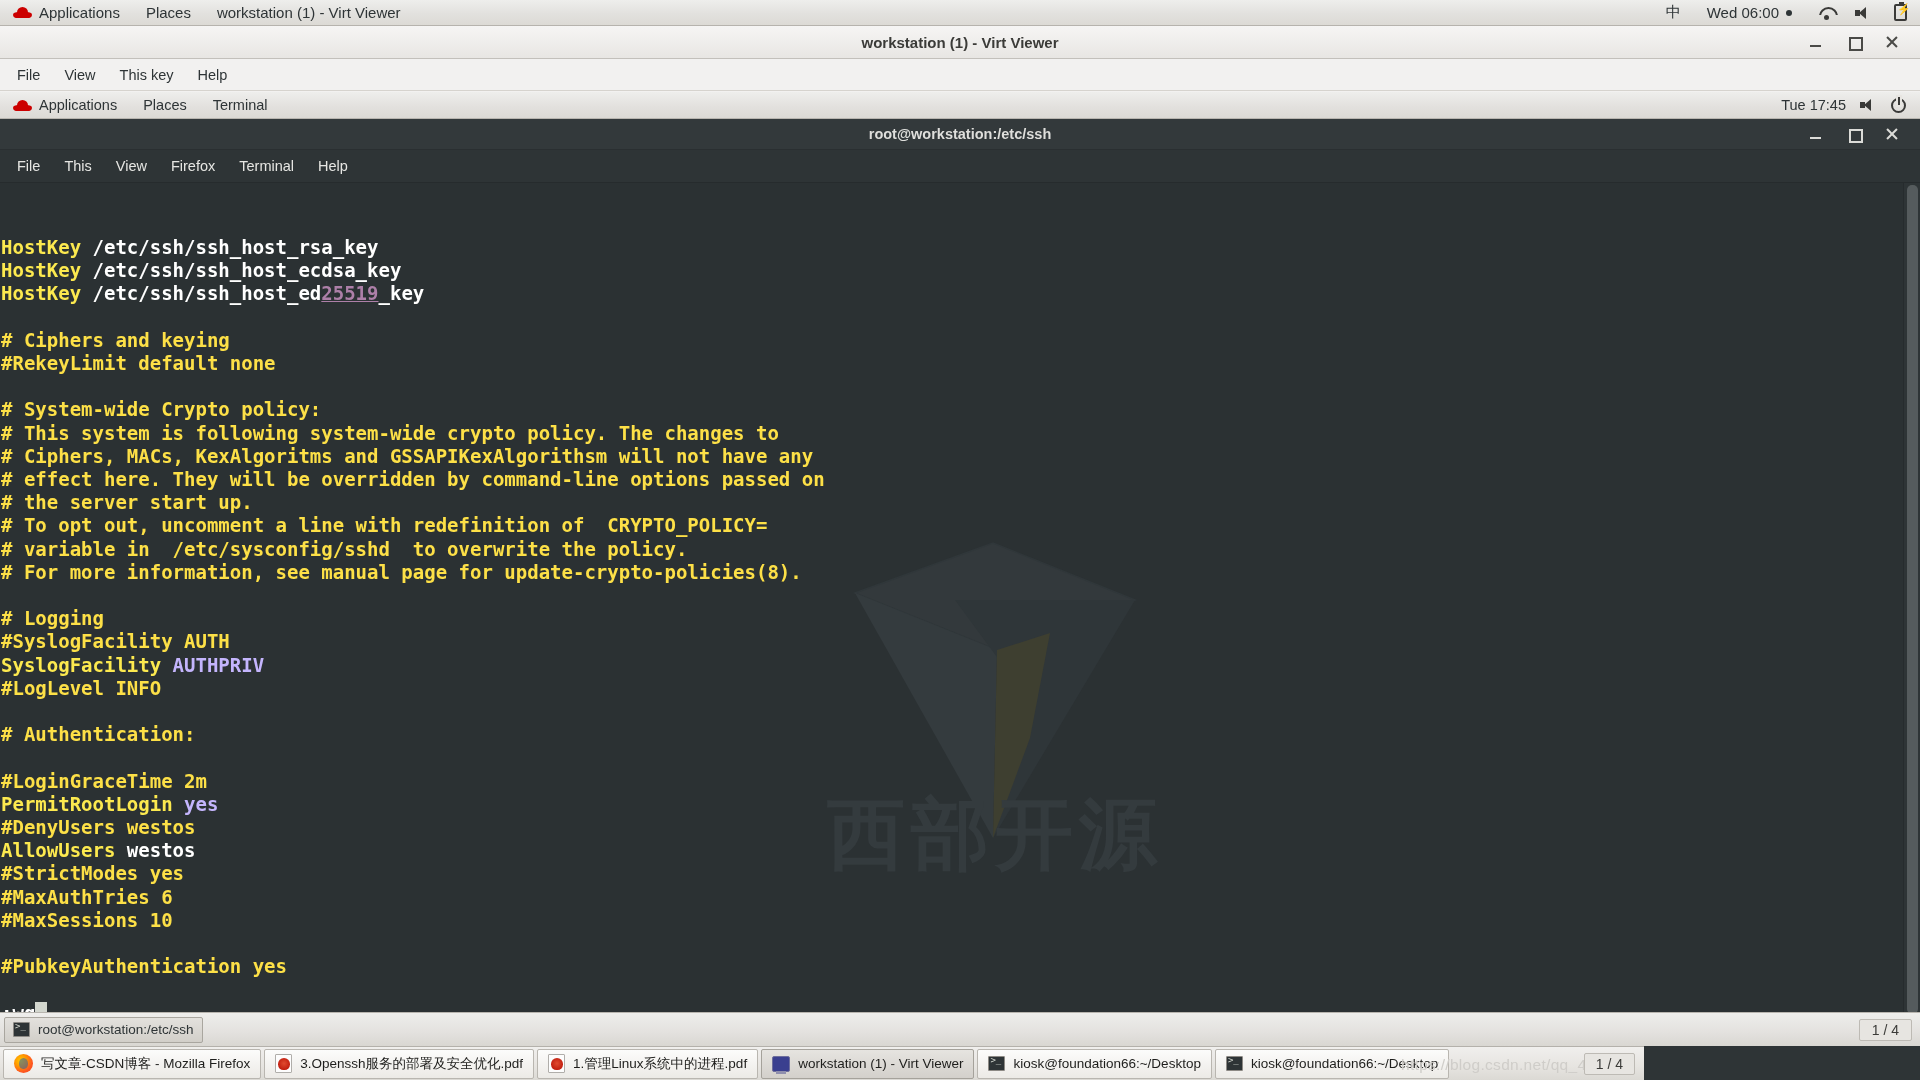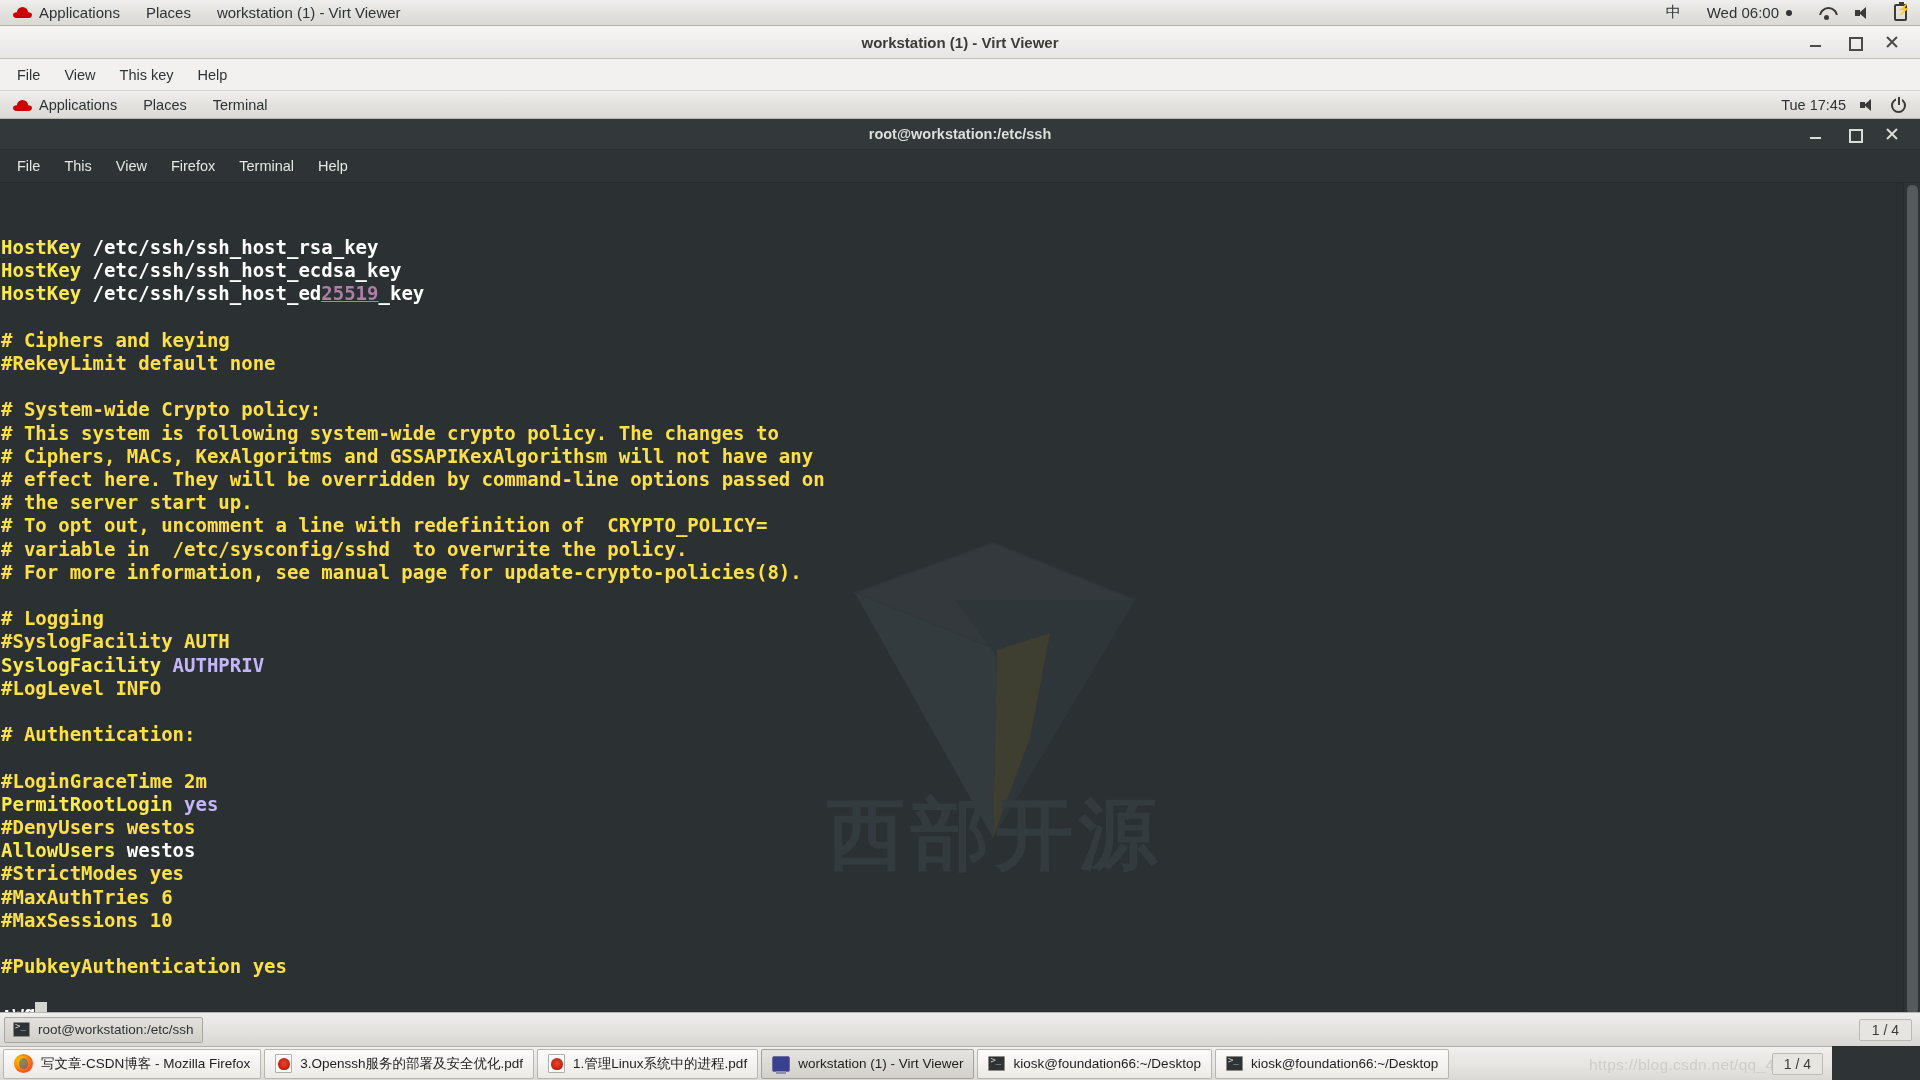--- a/index.html
+++ b/index.html
@@ -161,21 +161,21 @@
     width:17px;height:15px;background:#2e3436;border:1px solid #8d8a85;
     position:relative; flex:none; border-radius:1px;
   }
   .ico-term::after{
     content:">_"; position:absolute; left:1px; top:-2px;
     font-family:"DejaVu Sans Mono",monospace; font-size:9px; color:#d3d7cf;
   }
 
   
   #host-taskbar{
-    position:absolute; bottom:0; left:0; width:1832px; height:34px;
+    position:absolute; bottom:0; left:0; width:1644px; height:34px;
     background:linear-gradient(to bottom,#f0efed 0%,#e6e4e0 60%,#dbd9d4 100%);
     border-top:1px solid #b4b1ab;
     display:flex; align-items:center; padding:0 3px; gap:3px;
   }
   .htb{
     display:flex; align-items:center; gap:8px;
     height:30px; padding:0 10px; font-size:13.5px; color:#1e1e1c;
     background:linear-gradient(to bottom,#fcfcfb,#eceae6);
     border:1px solid #b9b6b0; border-radius:2px; white-space:nowrap;
   }

